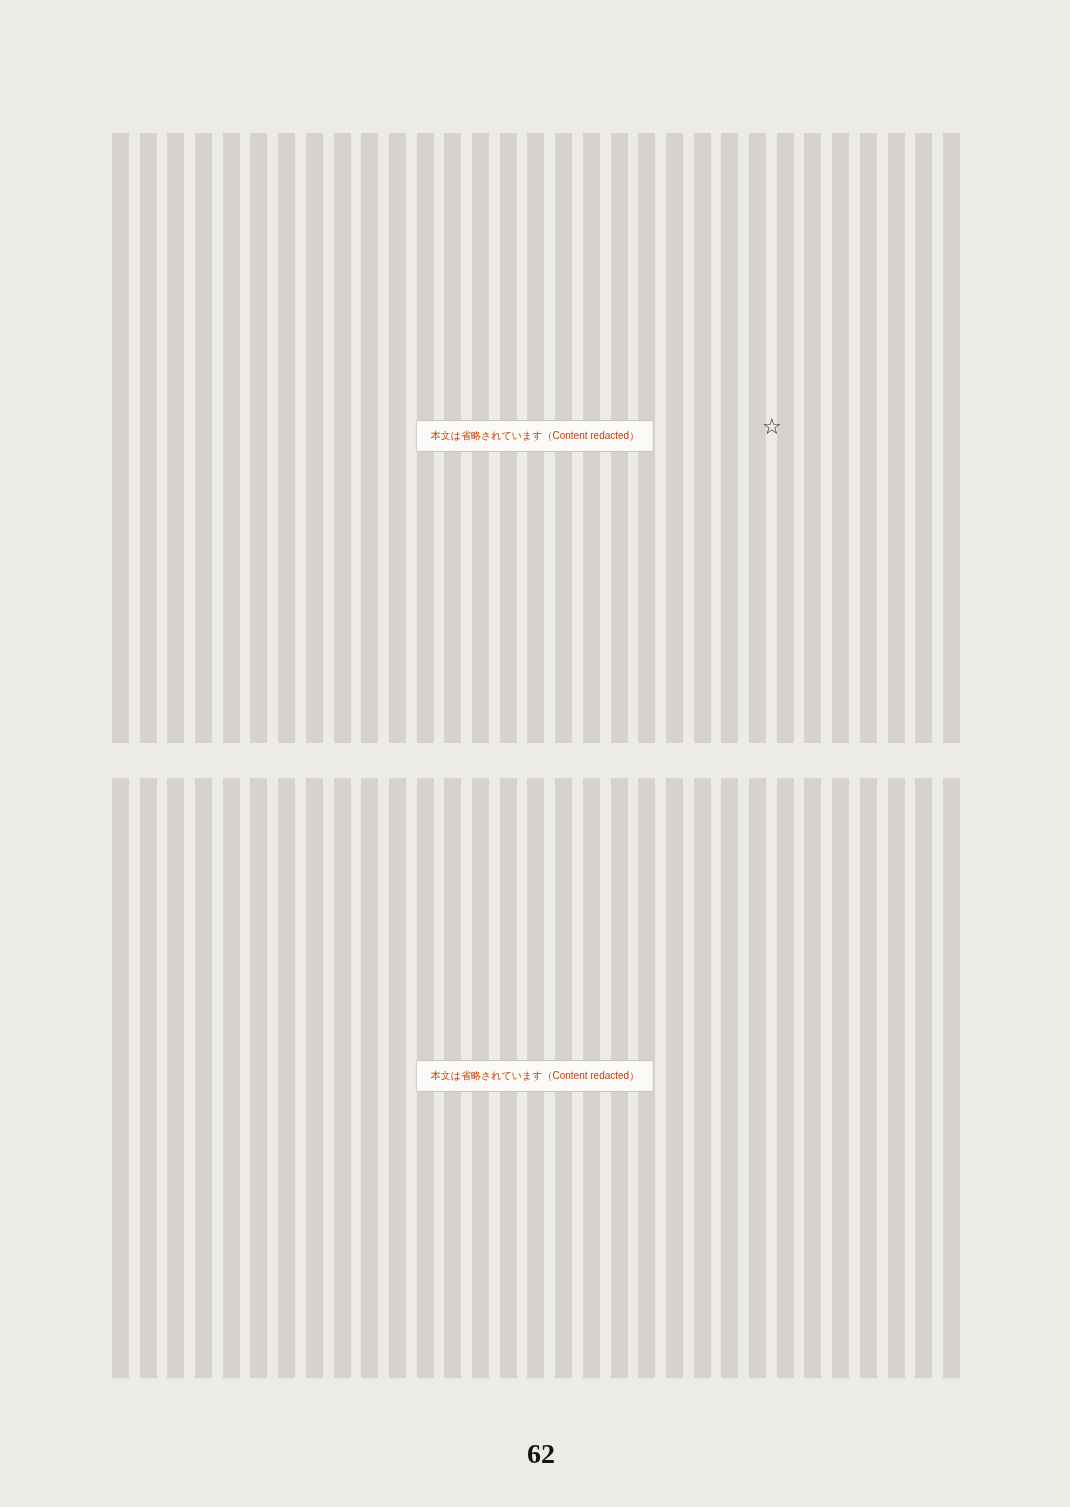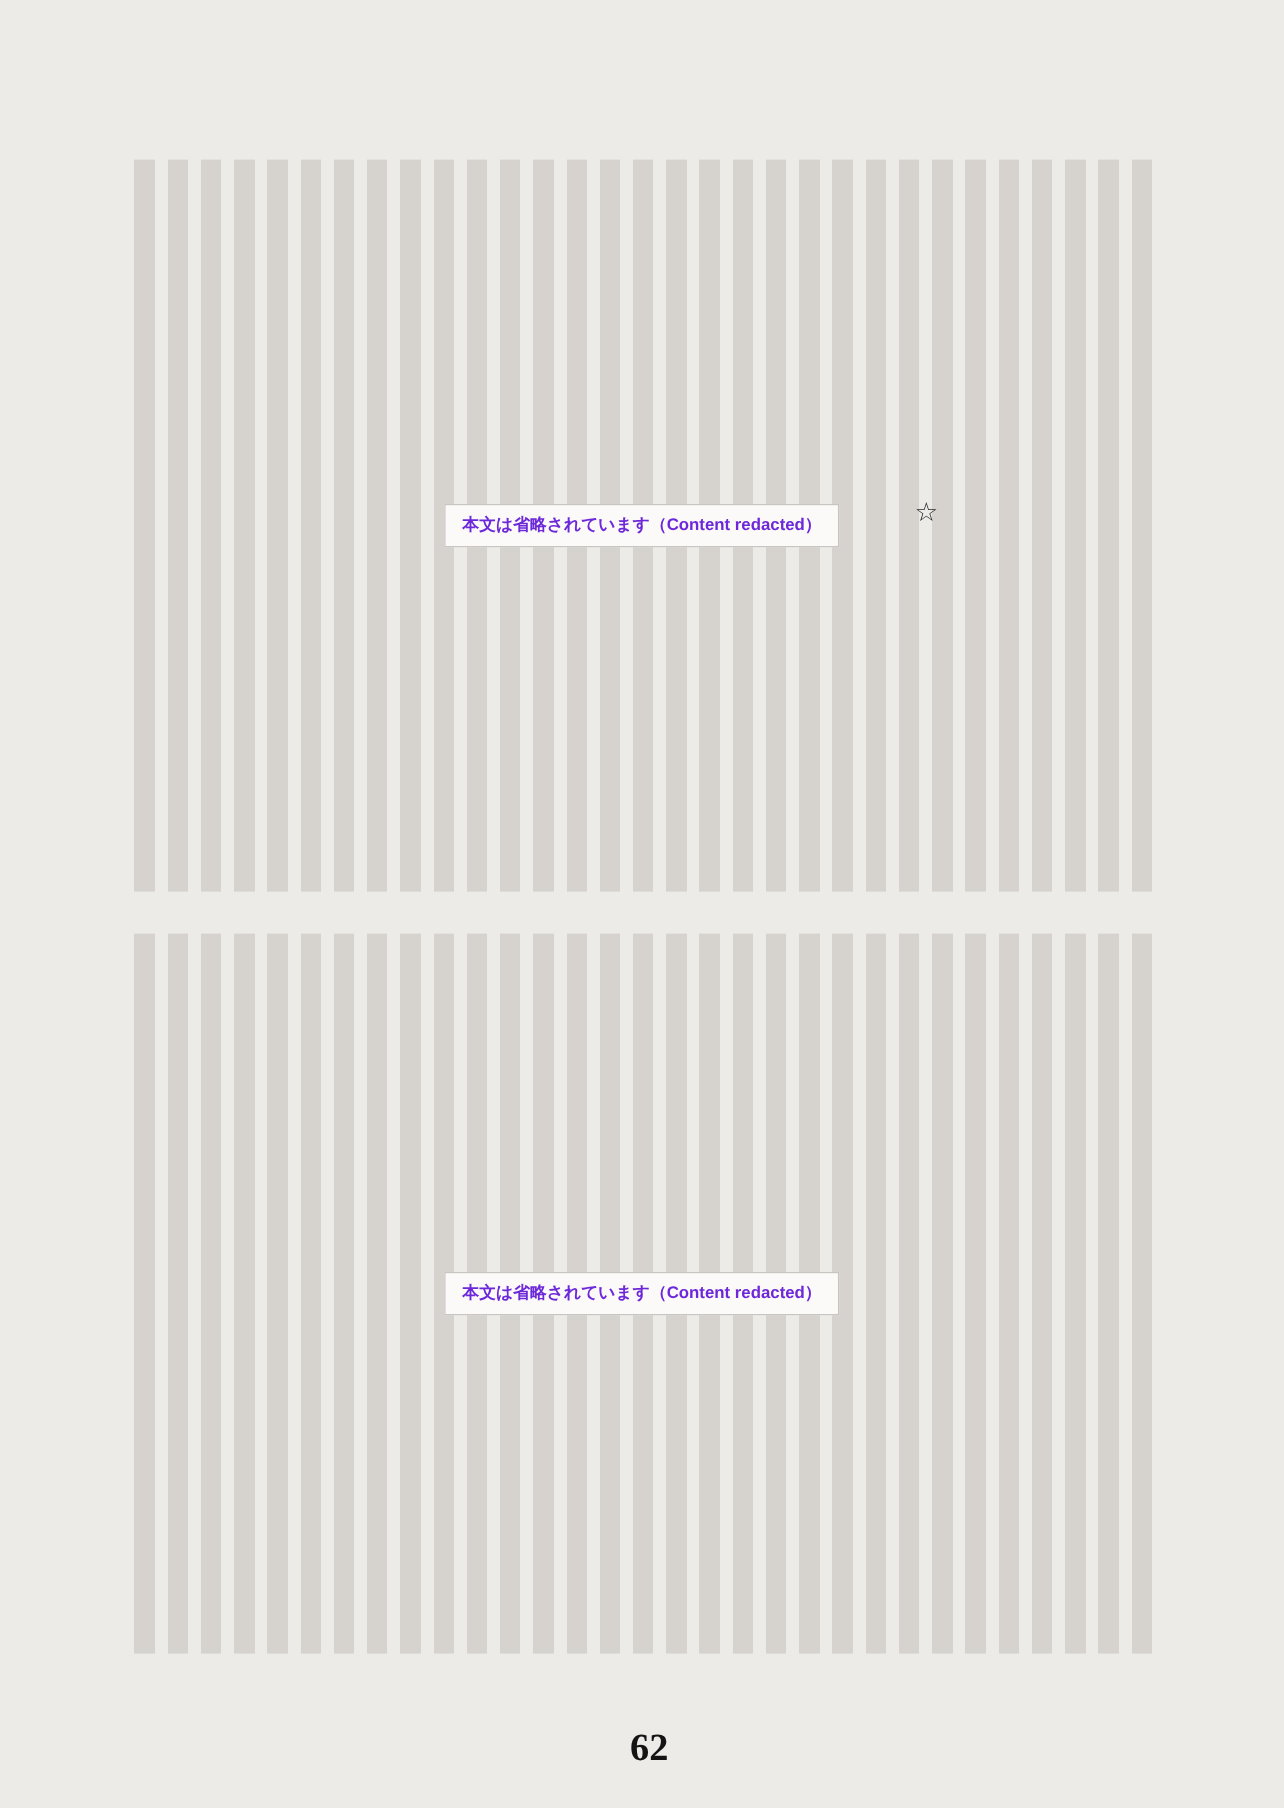--- a/index.html
+++ b/index.html
@@ -35,44 +35,43 @@
       #d6d3cf 5px, #d6d3cf 22px,
       transparent 22px, transparent 27.7px
     );
   }
   .redaction-note {
     position: absolute;
     left: 50%;
     transform: translateX(-50%);
     background: #fbfaf8;
     border: 1px solid #c9c6c1;
-    color: #6d28d9;
-    font-size: 14px;
+    color: #c2410c;
+    font-size: 10px;
     padding: 8px 14px;
     white-space: nowrap;
-    font-weight: bold;
   }
   .note-top { top: 420px; }
   .note-bottom { top: 1060px; }
   .divider-star {
     position: absolute;
     left: 762px;
     top: 414px;
     font-size: 22px;
     color: #2a2a2a;
   }
   .page-number {
     position: absolute;
     left: 505px;
     top: 1438px;
     width: 72px;
     text-align: center;
     font-family: "Liberation Serif", serif;
     font-weight: bold;
-    font-size: 32px;
+    font-size: 28px;
     color: #141414;
   }
 </style>
 </head>
 <body>
 
 <div class="page">
 
   <div class="text-block top">
     <div class="redacted-fill"></div>

